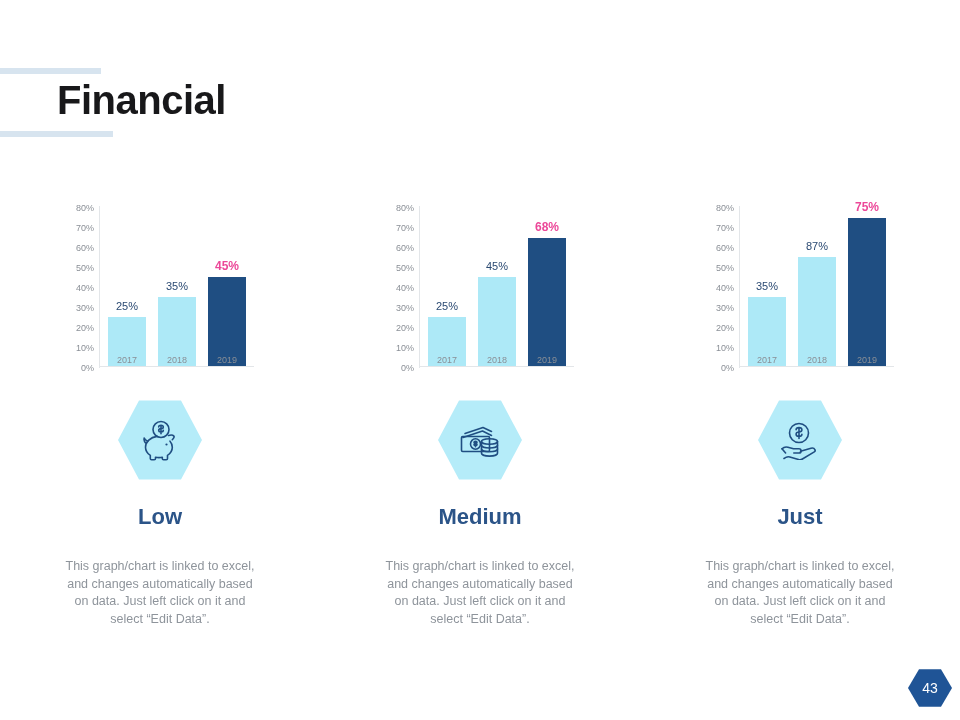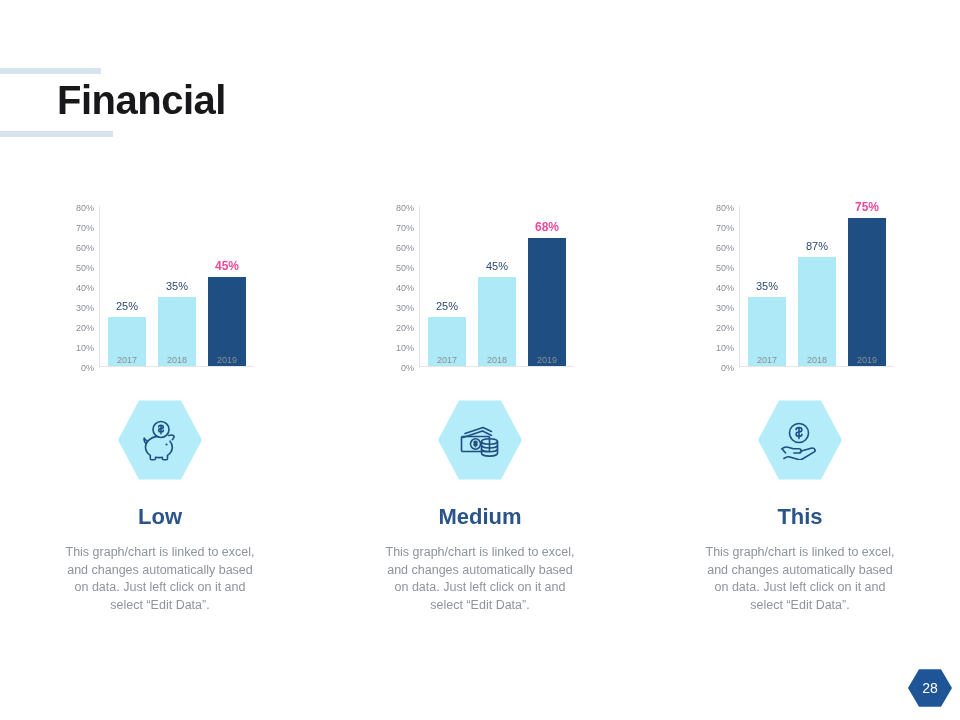--- a/index.html
+++ b/index.html
@@ -180,21 +180,21 @@
 
   
   .col-heading {
     margin-top: 22px;
     font-size: 22px;
     font-weight: bold;
     color: #2b5488;
     line-height: 26px;
   }
   .col-body {
-    margin-top: 14px;
+    margin-top: 28px;
     width: 190px;
     text-align: center;
     font-size: 12.5px;
     line-height: 17.5px;
     color: #8e949b;
   }
 
   
   #page-badge {
     position: absolute;
@@ -384,22 +384,22 @@
         <svg width="48" height="40" viewBox="0 0 48 40" fill="none" stroke="#1f4e82" stroke-width="1.6" stroke-linecap="round" stroke-linejoin="round">
           <circle cx="23" cy="13" r="9.5"></circle>
           <path d="M23 7.6v10.8M20.1 9.8c0-1.2 1.3-2.2 2.9-2.2s2.9 1 2.9 2.2-1.3 2.2-2.9 2.2-2.9 1-2.9 2.2 1.3 2.2 2.9 2.2 2.9-1 2.9-2.2"></path>
           <path d="M6 28.8c1.6-1.6 3.8-2.2 5.9-1.6l5.6 1.6h5.4c1.2 0 2.2.9 2.2 2.1s-1 2.1-2.2 2.1h-5.1"></path>
           <path d="M24.5 31.3 35 28.2c1.6-.5 3.3.2 4 1.7.3.7 0 1.6-.7 2L26.4 39c-1.2.7-2.6.9-3.9.5l-8.7-2.6c-1.3-.4-2.7-.2-3.9.5L8 38.5"></path>
           <path d="M6 28.8 9.6 33"></path>
         </svg>
       </div>
     </div>
 
-    <div class="col-heading">This</div>
+    <div class="col-heading">Just</div>
     <div class="col-body">This graph/chart is linked to excel, and changes automatically based on data. Just left click on it and select “Edit Data”.</div>
   </div>
 
 </div>
 
 <div id="page-badge">
   <div class="hexbg"></div>
-  <div class="num">28</div>
+  <div class="num">43</div>
 </div>
 
 </body></html>

